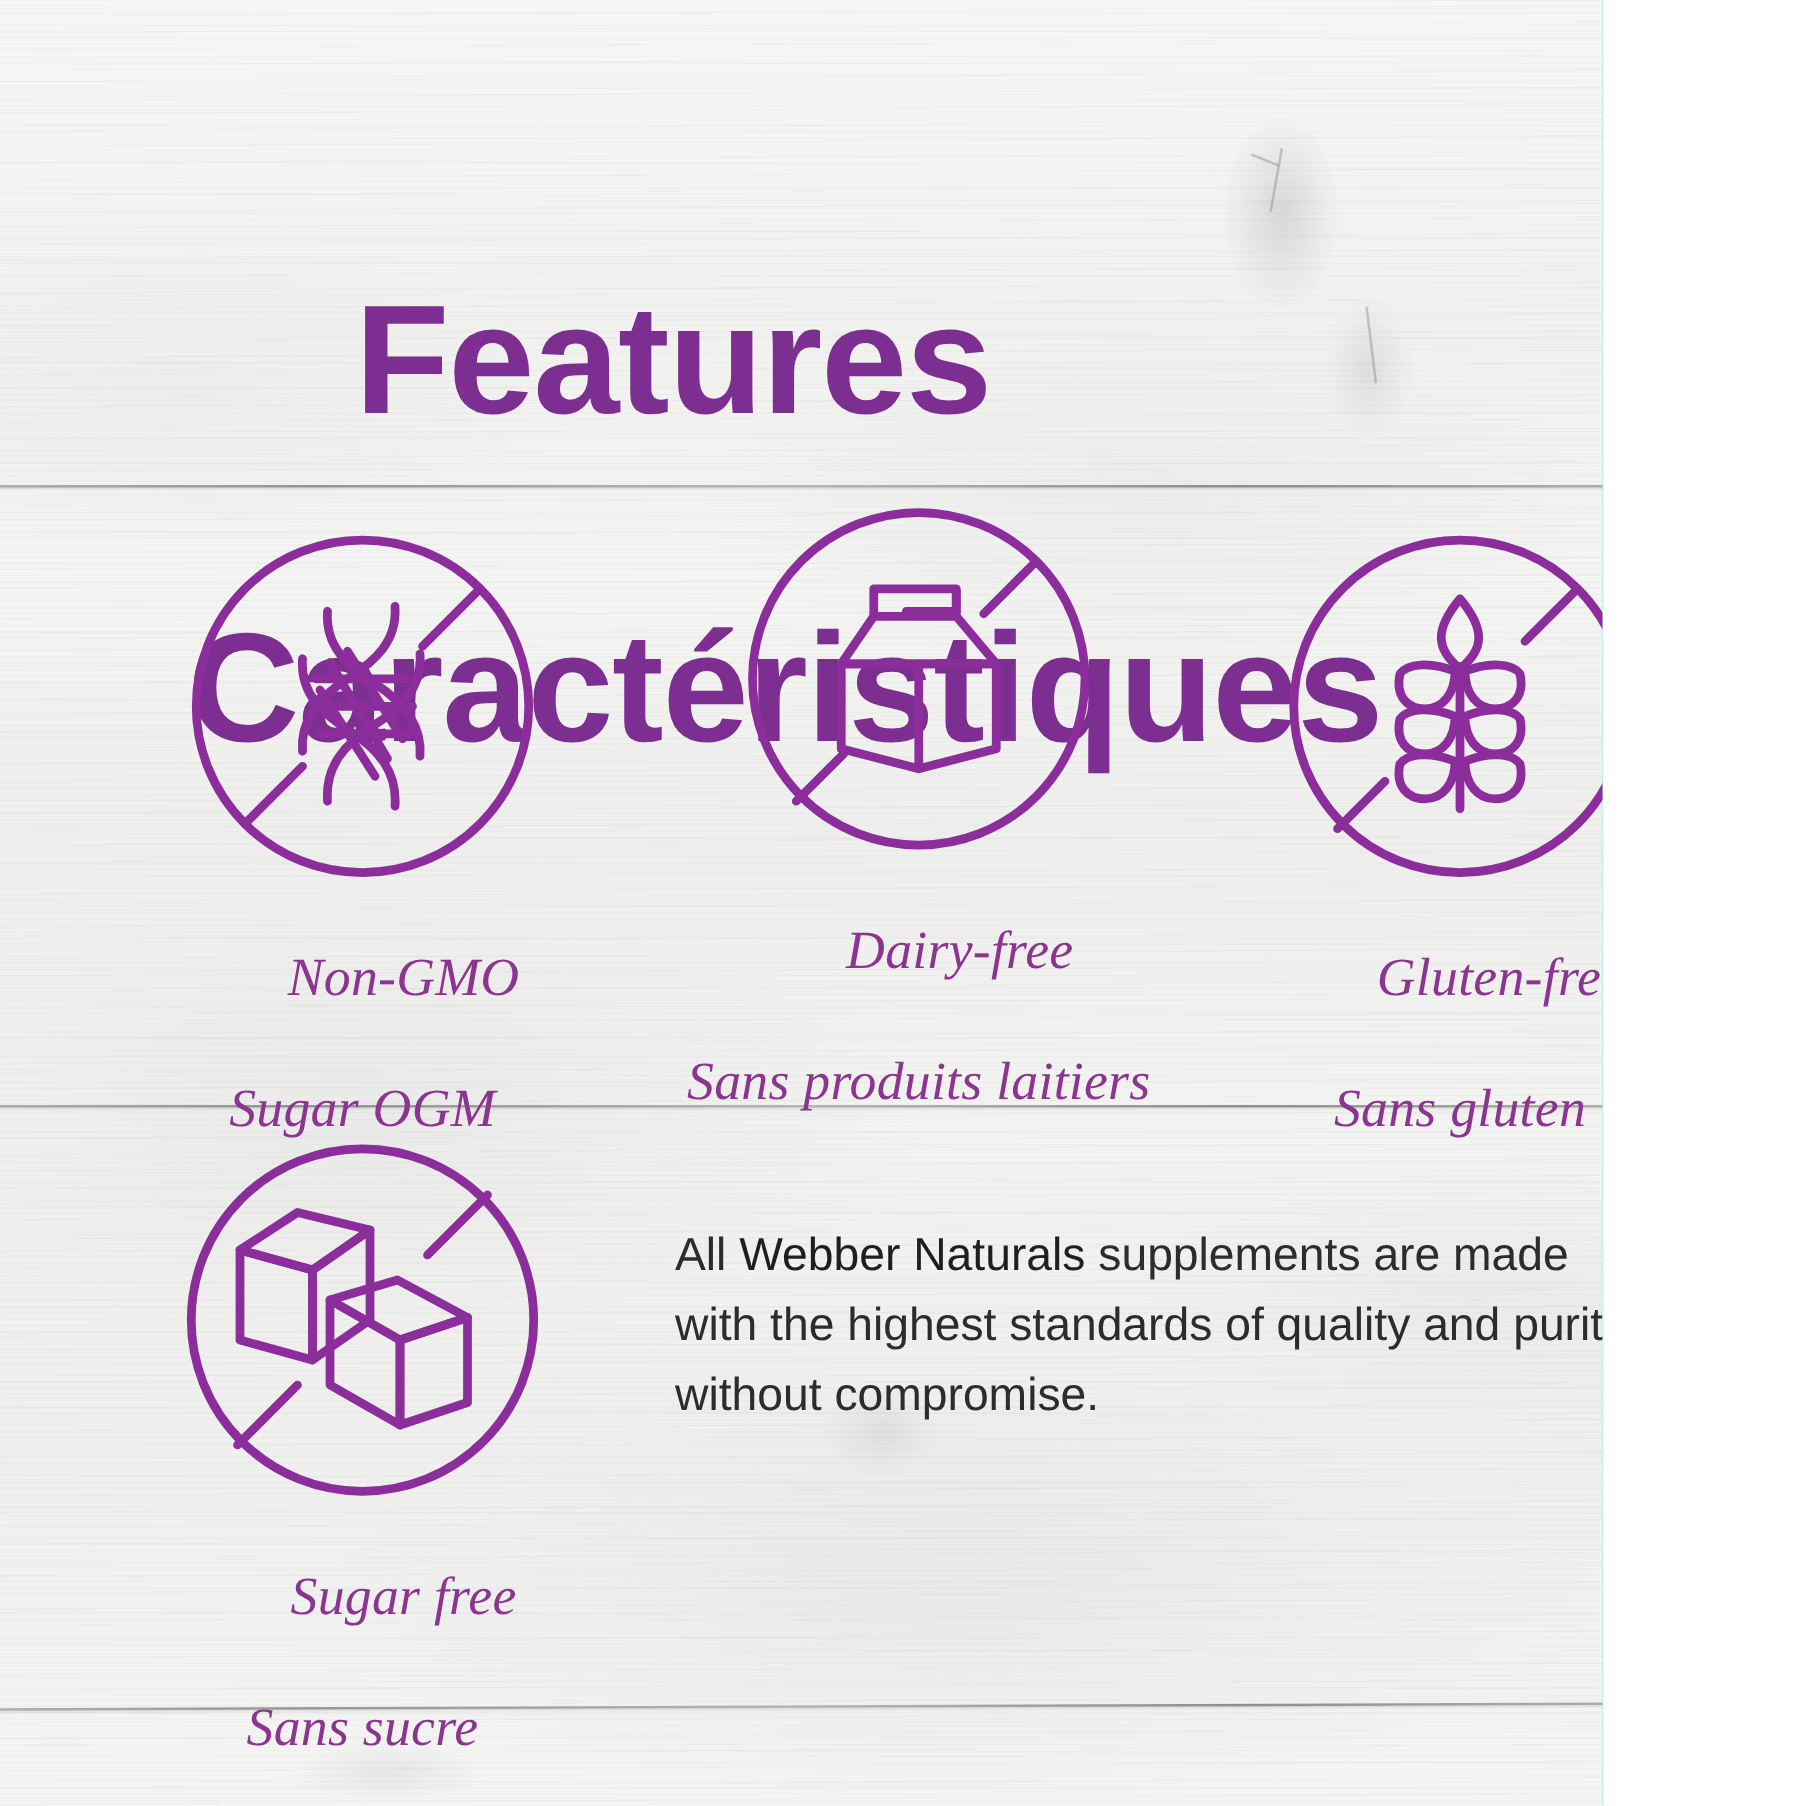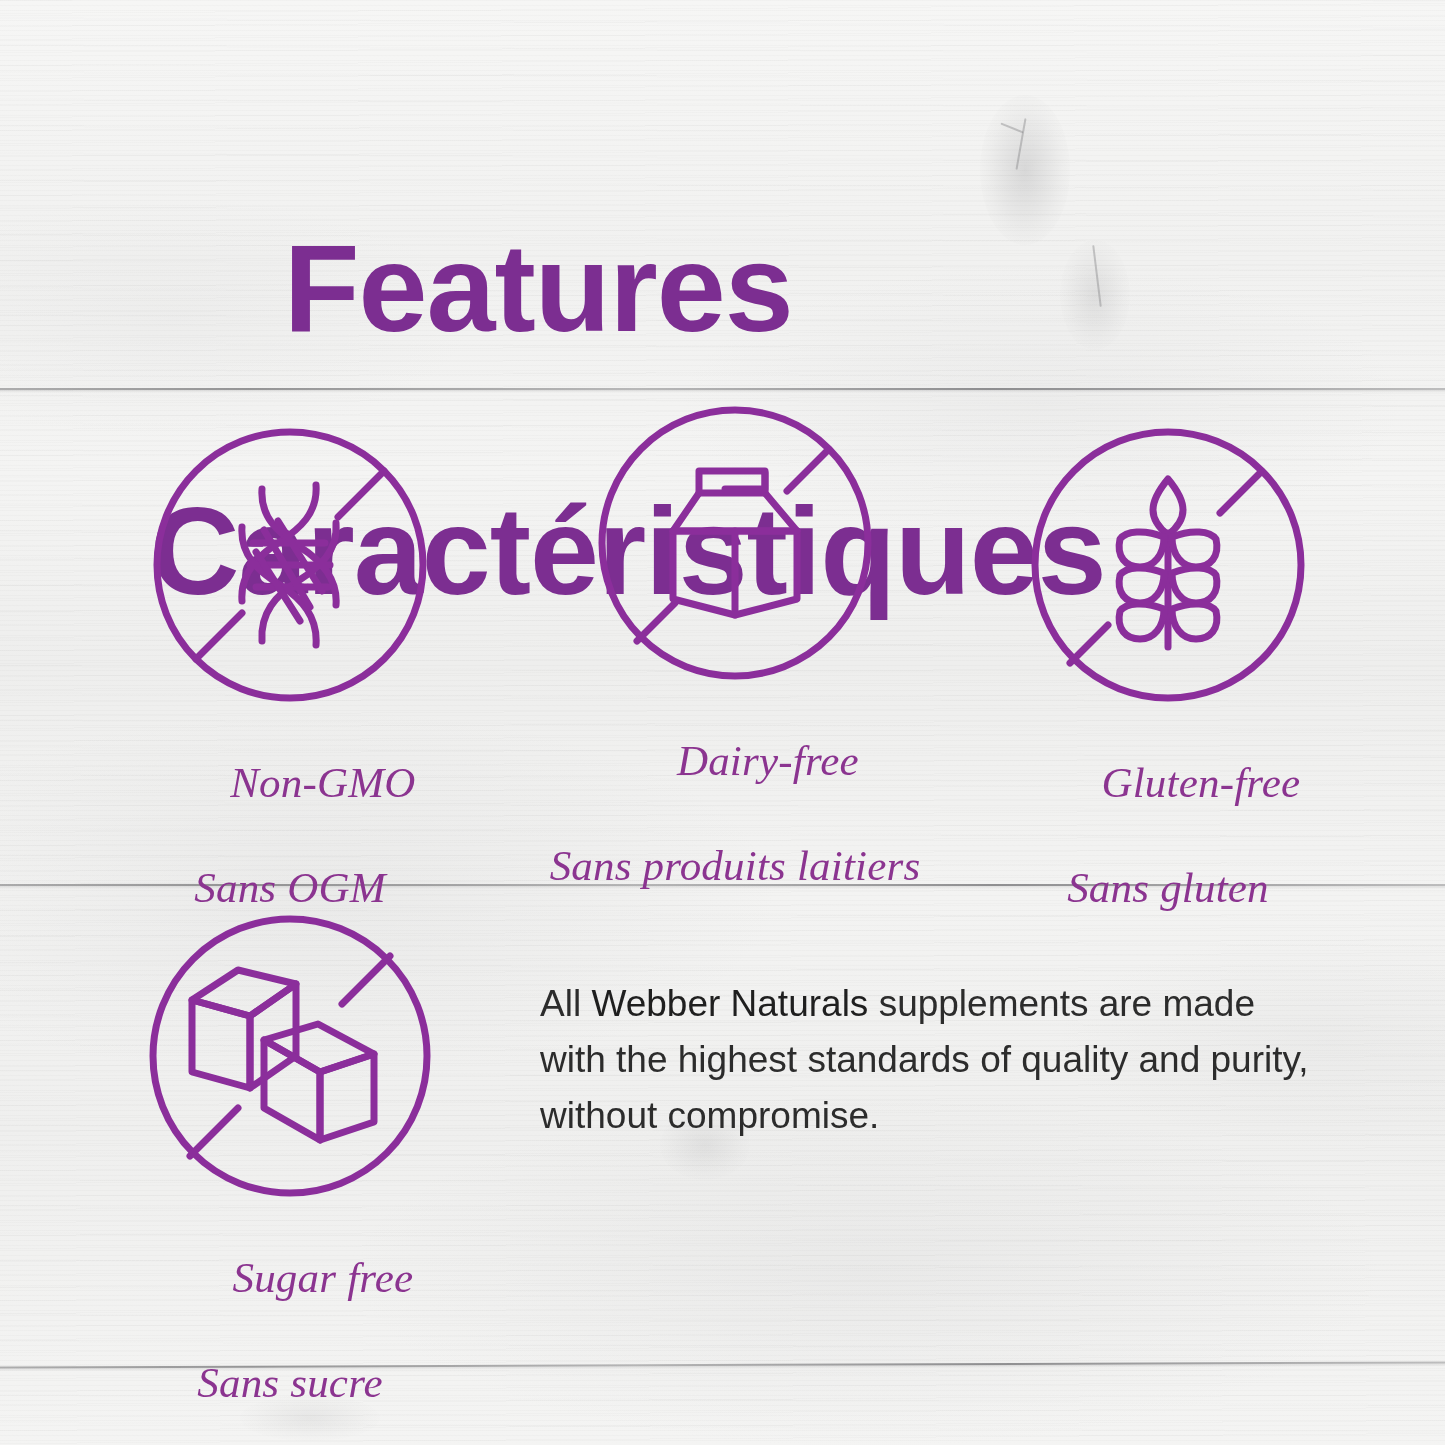--- a/index.html
+++ b/index.html
@@ -2,21 +2,21 @@
 <html><head>
 <meta charset="utf-8">
 <style>
   html, body {
     margin: 0;
     padding: 0;
     background: #ffffff;
   }
   #page {
     position: relative;
-    width: 1445px;
+    width: 1282px;
     height: 1445px;
     overflow: hidden;
     font-family: "Liberation Sans", sans-serif;
     background-color: #5eead4;
   }
 
   
   .bg-base {
     position: absolute;
     inset: 0;
@@ -185,21 +185,21 @@
 
       <line x1="103" y1="118" x2="175" y2="118"></line>
       <line x1="100" y1="140" x2="180" y2="140"></line>
       <line x1="106" y1="162" x2="178" y2="162"></line>
       <line x1="114" y1="105" x2="160" y2="182"></line>
       <line x1="106" y1="127" x2="150" y2="196"></line>
       <line x1="128" y1="96" x2="172" y2="166"></line>
     </svg>
     <div class="icon-label">
       <span>Non-GMO</span>
-      <span class="l2">Sans OGM</span>
+      <span class="l2">Sugar OGM</span>
     </div>
   </div>
 
   <div class="icon-block" style="left:500px; top:403px; width:470px;">
     <svg class="badge" width="280" height="280" viewBox="0 0 280 280" fill="none" stroke="#8b2e9b" stroke-width="7" stroke-linecap="round" stroke-linejoin="round">
       <circle cx="140" cy="140" r="133"></circle>
       <line x1="42" y1="238" x2="80" y2="200"></line>
       <line x1="192" y1="88" x2="232" y2="48"></line>
 
       <path d="M78 128 L78 196 L140 212 L202 196 L202 128 Z"></path>

